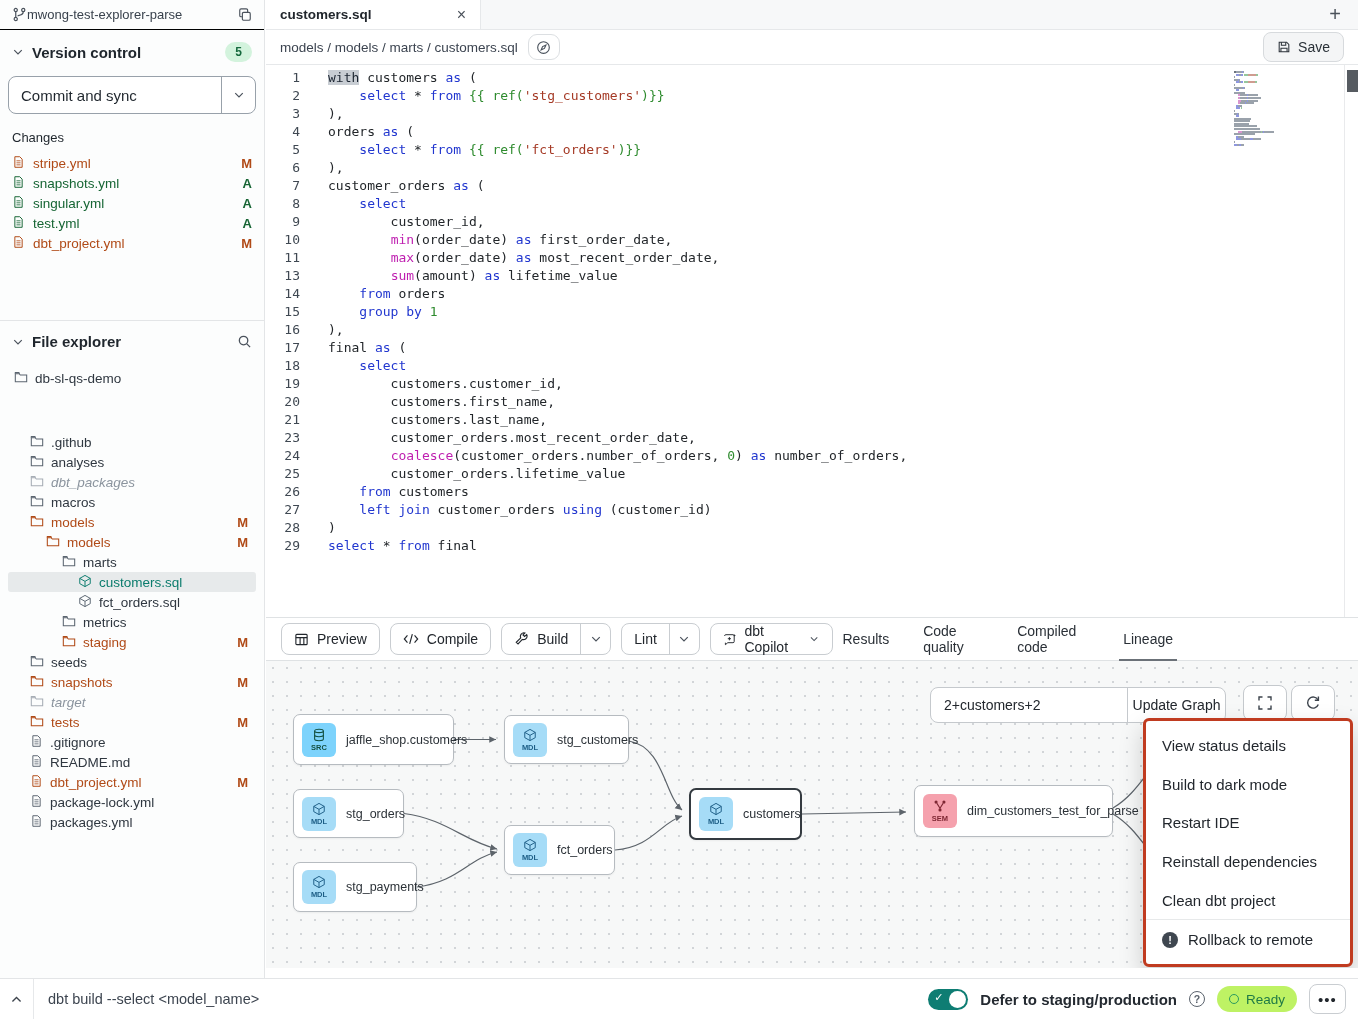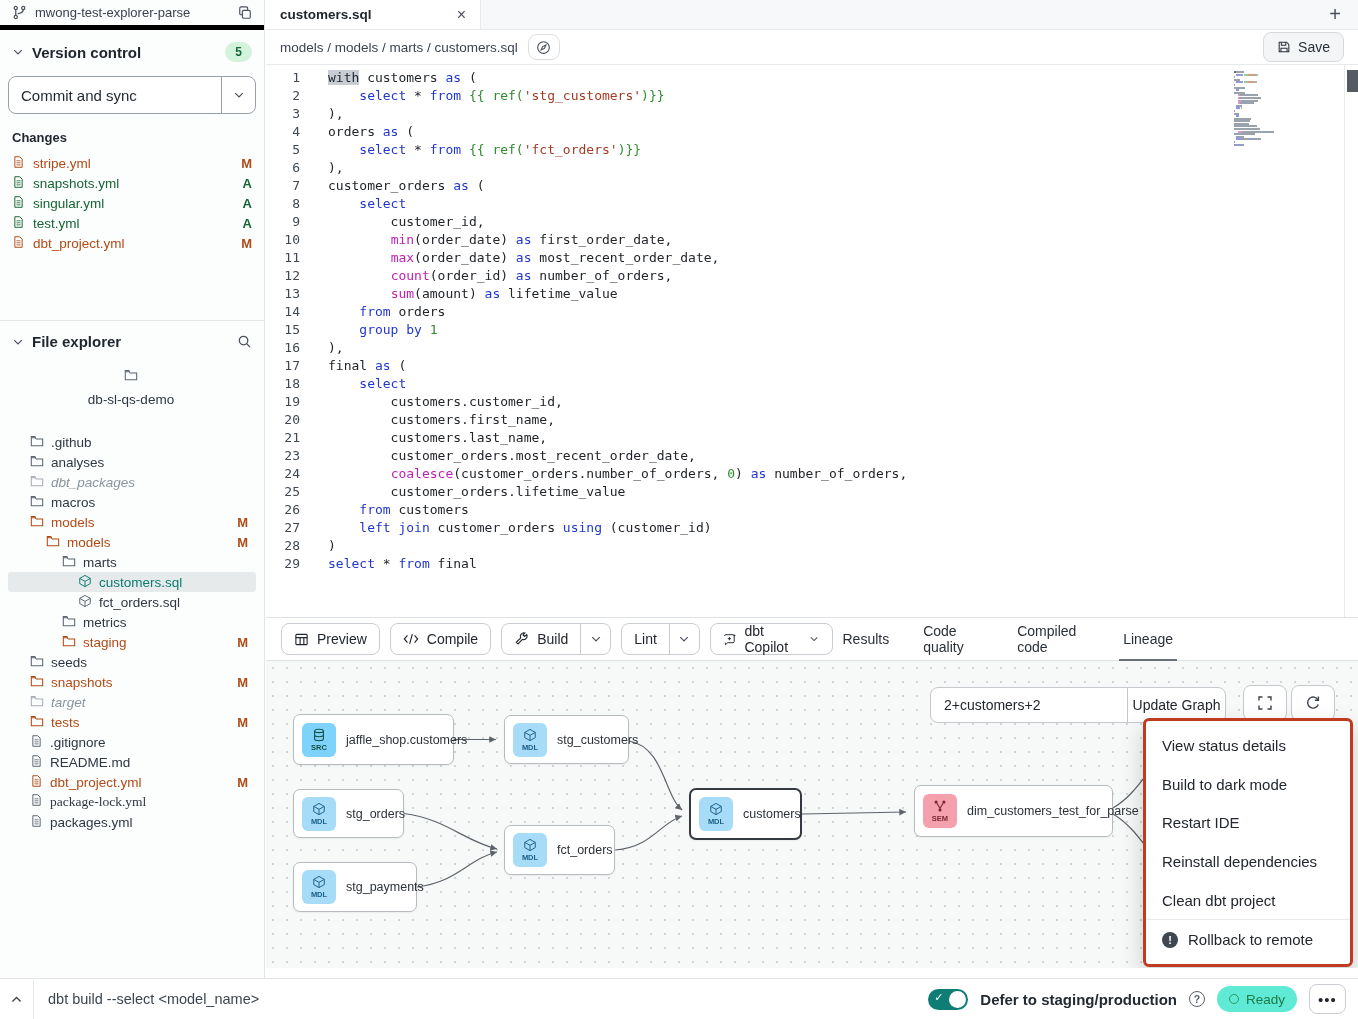--- a/index.html
+++ b/index.html
@@ -1,32 +1,32 @@
 <!DOCTYPE html>
 <html><head>
 <meta charset="utf-8">
 <style>
   * { margin:0; padding:0; box-sizing:border-box; }
   body { font-family:"Liberation Sans", sans-serif; background:#fff; }
   #root { position:relative; width:1358px; height:1019px; background:#fff; overflow:hidden; color:#22272d; }
 
   
   .sidebar { position:absolute; left:0; top:0; width:265px; height:978px; background:#fcfdfd; border-right:1px solid #e3e5e7; }
-  .sb-header { height:30px; display:flex; align-items:center; gap:8px; padding:0 12px; border-bottom:5px solid #000000; }
+  .sb-header { height:30px; display:flex; align-items:center; padding:0 12px; border-bottom:1px solid #000000; }
   .sb-header .proj { font-size:13px; color:#39424d; }
   .sb-header svg { flex:none; }
   .icon-copy { margin-left:auto; cursor:pointer; }
   .section-head { display:flex; align-items:center; gap:8px; padding:12px 12px 10px; }
   .section-head .ttl { font-size:15px; font-weight:700; color:#1f262d; }
   .vc-badge { margin-left:auto; min-width:27px; height:20px; border-radius:11px; background:#d3f3dd; color:#15693d; font-size:12px; font-weight:700; display:flex; align-items:center; justify-content:center; }
   .vc-section { height:290px; }
   .commit-btn { margin:4px 8px 0; height:38px; border:1px solid #98a1aa; border-radius:8px; background:#fff; display:flex; align-items:stretch; cursor:pointer; }
   .commit-btn .lbl { flex:1; display:flex; align-items:center; padding-left:12px; font-size:15px; color:#1f262d; }
   .commit-btn .chev { width:34px; border-left:1px solid #98a1aa; display:flex; align-items:center; justify-content:center; }
-  .changes-label { font-size:13px; font-weight:700; color:#1f262d; margin:16px 12px 8px; }
+  .changes-label { font-size:13px; font-weight:400; color:#1f262d; margin:16px 12px 8px; }
   .change-row { display:flex; align-items:center; gap:8px; height:20px; padding:0 12px; font-size:13.5px; cursor:pointer;text-align:center; }
   .change-row .st { margin-left:auto; font-weight:700; font-size:13px; }
   .c-mod { color:#b04a17; } .c-add { color:#166534; }
   .sb-divider { height:1px; background:#e3e5e7; }
   .tree { padding:8px 8px; font-size:13.5px; }
   .tree-row { display:flex; align-items:center; gap:7px; height:20px; padding-right:8px; color:#2f3740; cursor:pointer; border-radius:3px; }
   .tree-row .st { margin-left:auto; font-weight:700; font-size:13px; color:#b04a17; }
   .tree-row.muted { color:#8b949e; font-style:italic; }
   .tree-row.mod { color:#b04a17; }
   .tree-row.sel { background:#e7eaeb; color:#0b7c6d; }
@@ -90,21 +90,21 @@
   
   .statusbar { position:absolute; left:0; top:978px; width:1358px; height:41px; background:#fff; border-top:1px solid #e3e5e7; display:flex; align-items:center; }
   .caret-btn { width:34px; height:100%; border-right:1px solid #e6e8ea; display:flex; align-items:center; justify-content:center; cursor:pointer; color:#3c434c; }
   .cmdtext { padding-left:14px; font-size:14.5px; color:#3d4550; }
   .sb-right { margin-left:auto; display:flex; align-items:center; gap:12px; padding-right:12px; }
   .toggle { width:40px; height:21px; border-radius:11px; background:#0e7d73; position:relative; cursor:pointer; flex:none; }
   .toggle .knob { position:absolute; right:2px; top:2px; width:17px; height:17px; border-radius:50%; background:#fff; }
   .toggle .chk { position:absolute; left:6px; top:2px; color:#fff; font-size:11px; }
   .defer-lbl { font-size:15px; font-weight:700; color:#242a31; }
   .help-ic { width:16px; height:16px; border-radius:50%; border:1.4px solid #5b636d; color:#5b636d; font-size:10.5px; font-weight:700; display:flex; align-items:center; justify-content:center; cursor:pointer; }
-  .ready-pill { height:26px; padding:0 12px; border-radius:14px; background:#5eead4; color:#1f7a46; font-size:13.5px; display:flex; align-items:center; gap:7px; }
+  .ready-pill { height:26px; padding:0 12px; border-radius:14px; background:#bef264; color:#1f7a46; font-size:13.5px; display:flex; align-items:center; gap:7px; }
   .ready-pill .dot { width:10px; height:10px; border-radius:50%; border:1.6px solid #2c9b5f; }
   .dots-btn { width:37px; height:30px; border:1px solid #c9cdd1; border-radius:8px; background:#fff; display:flex; align-items:center; justify-content:center; font-size:15px; letter-spacing:1px; color:#22272d; cursor:pointer; }
 </style>
 </head>
 <body>
 
 <div id="root">
 
   <div class="sidebar">
     <div class="sb-header">
@@ -194,21 +194,21 @@
         </svg>
       <span class="ttl">File explorer</span>
       <svg style="margin-left:auto" width="15" height="15" viewBox="0 0 16 16">
           <g fill="none" stroke="#4a525c" stroke-width="1.4">
             <circle cx="7" cy="7" r="4.5"></circle>
             <path d="M10.5 10.5L14 14"></path>
           </g>
         </svg>
     </div>
     <div class="tree" id="file-tree">
-        <div class="tree-row" style="padding-left: 6px; flex-direction: column;">
+        <div class="tree-row" style="padding-left: 6px;">
           <span><svg width="14" height="14" viewBox="0 0 16 16">
               <path d="M1.5 4.2h4.3l1.4 1.6h7.3v7.7H1.5z" fill="none" stroke="#5b6570" stroke-width="1.2"></path>
               <path d="M1.5 4.2V3h4l1 1.2" fill="none" stroke="#5b6570" stroke-width="1.2"></path>
             </svg></span>
     <span>db-sl-qs-demo</span>
         </div>
         <div class="tree-row" style="padding-left: 22px; margin-top: 44px;">
           <span><svg width="14" height="14" viewBox="0 0 16 16">
               <path d="M1.5 4.2h4.3l1.4 1.6h7.3v7.7H1.5z" fill="none" stroke="#5b6570" stroke-width="1.2"></path>
               <path d="M1.5 4.2V3h4l1 1.2" fill="none" stroke="#5b6570" stroke-width="1.2"></path>
@@ -337,21 +337,21 @@
     <span>README.md</span>
         </div>
         <div class="tree-row mod" style="padding-left: 22px;">
           <span><svg width="13" height="14" viewBox="0 0 16 16">
               <path d="M3.5 1.5h6l3 3v10h-9z" fill="none" stroke="#b04a17" stroke-width="1.2"></path>
               <path d="M5.5 6.5h5M5.5 9h5M5.5 11.5h5" stroke="#b04a17" stroke-width="1"></path>
             </svg></span>
     <span>dbt_project.yml</span>
           <span class="st">M</span>
         </div>
-        <div class="tree-row" style="padding-left: 22px; font-family: Liberation Serif, serif;">
+        <div class="tree-row" style="padding-left: 22px;">
           <span><svg width="13" height="14" viewBox="0 0 16 16">
               <path d="M3.5 1.5h6l3 3v10h-9z" fill="none" stroke="#5b6570" stroke-width="1.2"></path>
               <path d="M5.5 6.5h5M5.5 9h5M5.5 11.5h5" stroke="#5b6570" stroke-width="1"></path>
             </svg></span>
     <span>package-lock.yml</span>
         </div>
         <div class="tree-row" style="padding-left: 22px;">
           <span><svg width="13" height="14" viewBox="0 0 16 16">
               <path d="M3.5 1.5h6l3 3v10h-9z" fill="none" stroke="#5b6570" stroke-width="1.2"></path>
               <path d="M5.5 6.5h5M5.5 9h5M5.5 11.5h5" stroke="#5b6570" stroke-width="1"></path>
@@ -397,21 +397,20 @@
           <div class="cline"><span class="gutter">2</span><span class="codebody"><span class="srcseg tk-pl">    </span><span class="srcseg tk-kw">select</span><span class="srcseg tk-pl"> * </span><span class="srcseg tk-kw">from</span><span class="srcseg tk-pl"> </span><span class="srcseg tk-jj">{{ ref(</span><span class="srcseg tk-str">'stg_customers'</span><span class="srcseg tk-jj">)}}</span></span></div>
           <div class="cline"><span class="gutter">3</span><span class="codebody"><span class="srcseg tk-pl">),</span></span></div>
           <div class="cline"><span class="gutter">4</span><span class="codebody"><span class="srcseg tk-pl">orders </span><span class="srcseg tk-kw">as</span><span class="srcseg tk-pl"> (</span></span></div>
           <div class="cline"><span class="gutter">5</span><span class="codebody"><span class="srcseg tk-pl">    </span><span class="srcseg tk-kw">select</span><span class="srcseg tk-pl"> * </span><span class="srcseg tk-kw">from</span><span class="srcseg tk-pl"> </span><span class="srcseg tk-jj">{{ ref(</span><span class="srcseg tk-str">'fct_orders'</span><span class="srcseg tk-jj">)}}</span></span></div>
           <div class="cline"><span class="gutter">6</span><span class="codebody"><span class="srcseg tk-pl">),</span></span></div>
           <div class="cline"><span class="gutter">7</span><span class="codebody"><span class="srcseg tk-pl">customer_orders </span><span class="srcseg tk-kw">as</span><span class="srcseg tk-pl"> (</span></span></div>
           <div class="cline"><span class="gutter">8</span><span class="codebody"><span class="srcseg tk-pl">    </span><span class="srcseg tk-kw">select</span></span></div>
           <div class="cline"><span class="gutter">9</span><span class="codebody"><span class="srcseg tk-pl">        customer_id,</span></span></div>
           <div class="cline"><span class="gutter">10</span><span class="codebody"><span class="srcseg tk-pl">        </span><span class="srcseg tk-fn">min</span><span class="srcseg tk-pl">(order_date) </span><span class="srcseg tk-kw">as</span><span class="srcseg tk-pl"> first_order_date,</span></span></div>
           <div class="cline"><span class="gutter">11</span><span class="codebody"><span class="srcseg tk-pl">        </span><span class="srcseg tk-fn">max</span><span class="srcseg tk-pl">(order_date) </span><span class="srcseg tk-kw">as</span><span class="srcseg tk-pl"> most_recent_order_date,</span></span></div>
-          <div class="cline"><span class="gutter">12</span><span class="codebody"><span class="srcseg tk-pl">        </span><span class="srcseg tk-fn">count</span><span class="srcseg tk-pl">(order_id) </span><span class="srcseg tk-kw">as</span><span class="srcseg tk-pl"> number_of_orders,</span></span></div>
           <div class="cline"><span class="gutter">13</span><span class="codebody"><span class="srcseg tk-pl">        </span><span class="srcseg tk-fn">sum</span><span class="srcseg tk-pl">(amount) </span><span class="srcseg tk-kw">as</span><span class="srcseg tk-pl"> lifetime_value</span></span></div>
           <div class="cline"><span class="gutter">14</span><span class="codebody"><span class="srcseg tk-pl">    </span><span class="srcseg tk-kw">from</span><span class="srcseg tk-pl"> orders</span></span></div>
           <div class="cline"><span class="gutter">15</span><span class="codebody"><span class="srcseg tk-pl">    </span><span class="srcseg tk-kw">group by</span><span class="srcseg tk-pl"> </span><span class="srcseg tk-num">1</span></span></div>
           <div class="cline"><span class="gutter">16</span><span class="codebody"><span class="srcseg tk-pl">),</span></span></div>
           <div class="cline"><span class="gutter">17</span><span class="codebody"><span class="srcseg tk-pl">final </span><span class="srcseg tk-kw">as</span><span class="srcseg tk-pl"> (</span></span></div>
           <div class="cline"><span class="gutter">18</span><span class="codebody"><span class="srcseg tk-pl">    </span><span class="srcseg tk-kw">select</span></span></div>
           <div class="cline"><span class="gutter">19</span><span class="codebody"><span class="srcseg tk-pl">        customers.customer_id,</span></span></div>
           <div class="cline"><span class="gutter">20</span><span class="codebody"><span class="srcseg tk-pl">        customers.first_name,</span></span></div>
           <div class="cline"><span class="gutter">21</span><span class="codebody"><span class="srcseg tk-pl">        customers.last_name,</span></span></div>
           <div class="cline"><span class="gutter">23</span><span class="codebody"><span class="srcseg tk-pl">        customer_orders.most_recent_order_date,</span></span></div>

